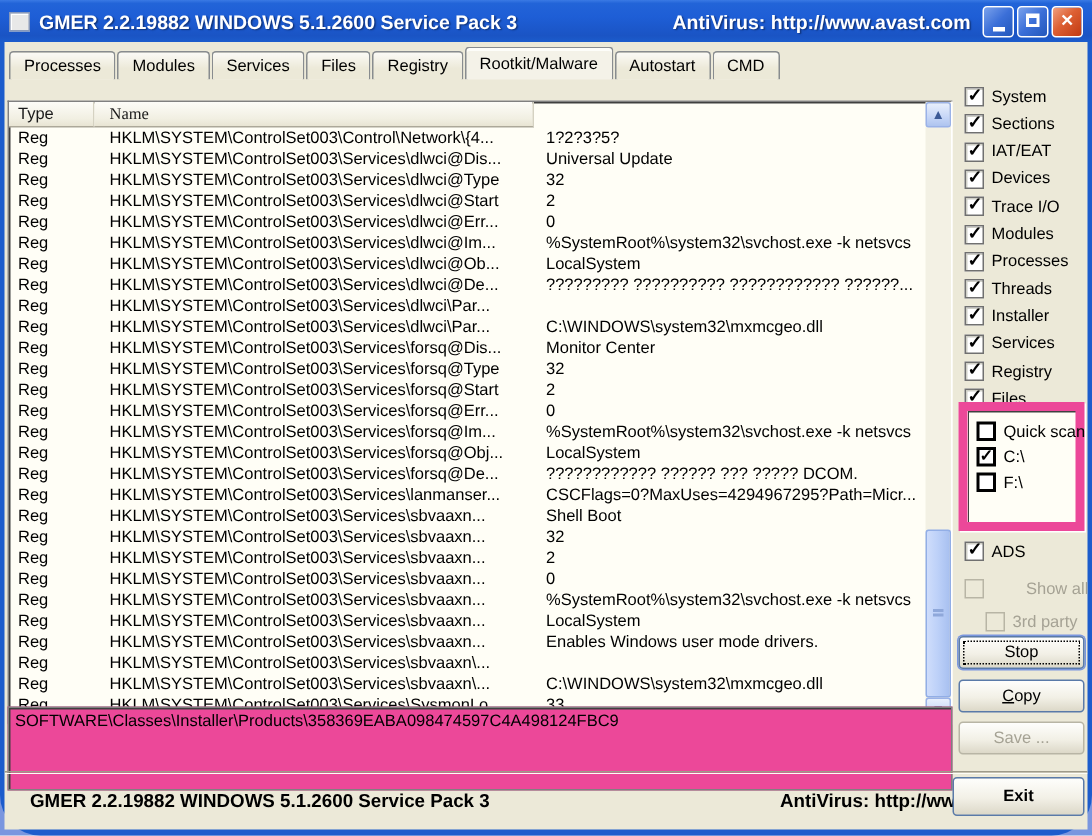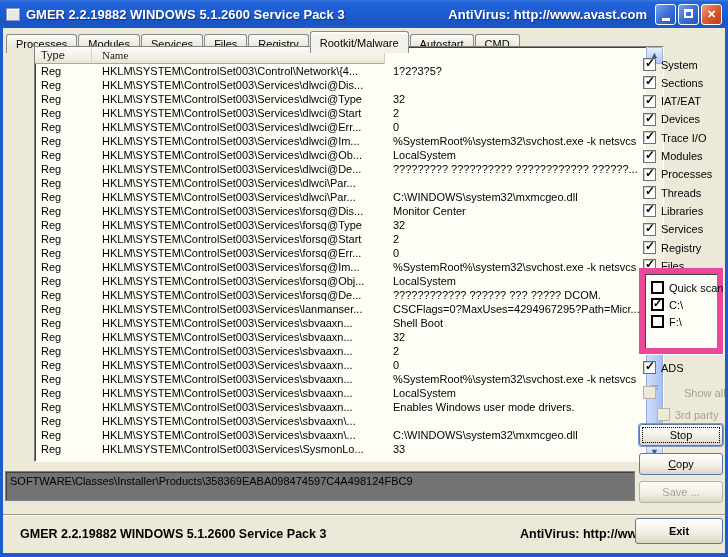--- a/index.html
+++ b/index.html
@@ -4,20 +4,21 @@
 <style>
   * { margin:0; padding:0; box-sizing:border-box; }
   body {
     font-family: "Liberation Sans", sans-serif;
     background:#7a96df;
     width:728px; height:557px; overflow:hidden;
   }
   .window {
     position:relative; width:728px; height:557px;
     background:#1c5ccc;
+    border-radius:27px;
   }
   
   .titlebar {
     position:absolute; top:0; left:0; width:728px; height:28px;
     background:linear-gradient(180deg,#3a7ae4 0%,#2264d8 8%,#1e5ed6 40%,#1a54c4 85%,#1c5ccc 100%);
     display:flex; align-items:center; padding:0 6px; color:#fff;
   }
   .app-icon {
     width:14px; height:13px; background:#e8e8e8;
     border:1px solid #8899bb; margin-right:6px; flex:none;
@@ -52,26 +53,25 @@
     background:linear-gradient(180deg,#fbfaf6 0%,#ece9d8 60%);
     cursor:pointer; white-space:nowrap; color:#000;
   }
   .tab.active {
     height:22px; background:#f4f2e8; font-weight:normal;
     position:relative; z-index:2; padding-top:5px;
     box-shadow:inset 0 2px 0 #fdfdf9;
   }
   
   .list-panel {
-    position:absolute; top:18px; left:2px; width:630px; height:416px;
+    position:absolute; top:39px; left:2px; width:630px; height:416px;
     background:#fffef6;
     border-top:1px solid #808080; border-left:1px solid #808080;
     border-right:1px solid #fff; border-bottom:1px solid #fff;
     box-shadow:inset 1px 1px 0 #404040;
-    margin-left:29px;
   }
   .list-header { display:flex; height:17px; font-size:11px; }
   .hcell {
     background:linear-gradient(180deg,#fdfcf8 0%,#f1efe2 70%,#e8e4d3 100%);
     border-right:1px solid #d5d2c2; border-bottom:1px solid #aca899;
     padding:2px 0 0 6px; color:#1a1a1a; white-space:nowrap; overflow:hidden;
     cursor:pointer;
   }
   .h-type { width:57px; flex:none; }
   .h-name { width:293px; flex:none; padding-left:10px;font-family:Liberation Serif, serif; }
@@ -133,22 +133,22 @@
   .xp-btn.focused::before {
     content:""; position:absolute; inset:2px; border:1px dotted #000;
   }
   .xp-btn:disabled, .xp-btn.disabled { color:#a5a294; border-color:#b8b5a5; cursor:default; }
   .btn-stop { top:396px; }
   .btn-copy { top:425px; }
   .btn-save { top:453px; }
   .btn-exit { top:490px; left:632px; width:88px; height:26px; position:absolute; z-index:5;font-weight:bold; }
   
   .status-box {
-    position:absolute; top:443px; left:2px; width:630px; height:30px;
-    background:#737373; border:1px solid #808080;
+    position:absolute; top:443px; left:2px; width:630px; height:56px;
+    background:#ec4899; border:1px solid #808080;
     box-shadow:inset 1px 1px 0 #404040;
     font-size:11px; padding:3px 4px; white-space:nowrap; overflow:hidden;
   }
   .footer {
     position:absolute; top:486px; left:0; right:0; bottom:0;
     border-top:1px solid #9d9a8a; box-shadow:inset 0 1px 0 #fdfdf6;
     font-size:12.5px; font-weight:bold;
   }
   .footer-left { position:absolute; left:17px; top:12px; white-space:nowrap; }
   .footer-right { position:absolute; right:14px; top:12px; white-space:nowrap; }
@@ -193,20 +193,21 @@
       </div>
       <div class="rows" id="rows">
           <div class="row">
     <span class="c-type">Reg</span>
     <span class="c-name">HKLM\SYSTEM\ControlSet003\Control\Network\{4...</span>
     <span class="c-value">1?2?3?5?</span>
   </div>
           <div class="row">
     <span class="c-type">Reg</span>
     <span class="c-name">HKLM\SYSTEM\ControlSet003\Services\dlwci@Dis...</span>
+    <span class="c-value">Universal Update</span>
   </div>
           <div class="row">
     <span class="c-type">Reg</span>
     <span class="c-name">HKLM\SYSTEM\ControlSet003\Services\dlwci@Type</span>
     <span class="c-value">32</span>
   </div>
           <div class="row">
     <span class="c-type">Reg</span>
     <span class="c-name">HKLM\SYSTEM\ControlSet003\Services\dlwci@Start</span>
     <span class="c-value">2</span>
@@ -386,21 +387,21 @@
           <label class="check-item checked" style="top: 158.1px; left: 6px;">
     <span class="cb">
               <span class="mark">✓</span>
             </span>
     <span class="cb-label">Threads</span>
   </label>
           <label class="check-item checked" style="top: 176.4px; left: 6px;">
     <span class="cb">
               <span class="mark">✓</span>
             </span>
-    <span class="cb-label">Libraries</span>
+    <span class="cb-label">Installer</span>
   </label>
           <label class="check-item checked" style="top: 194.7px; left: 6px;">
     <span class="cb">
               <span class="mark">✓</span>
             </span>
     <span class="cb-label">Services</span>
   </label>
           <label class="check-item checked" style="top: 213px; left: 6px;">
     <span class="cb">
               <span class="mark">✓</span>

